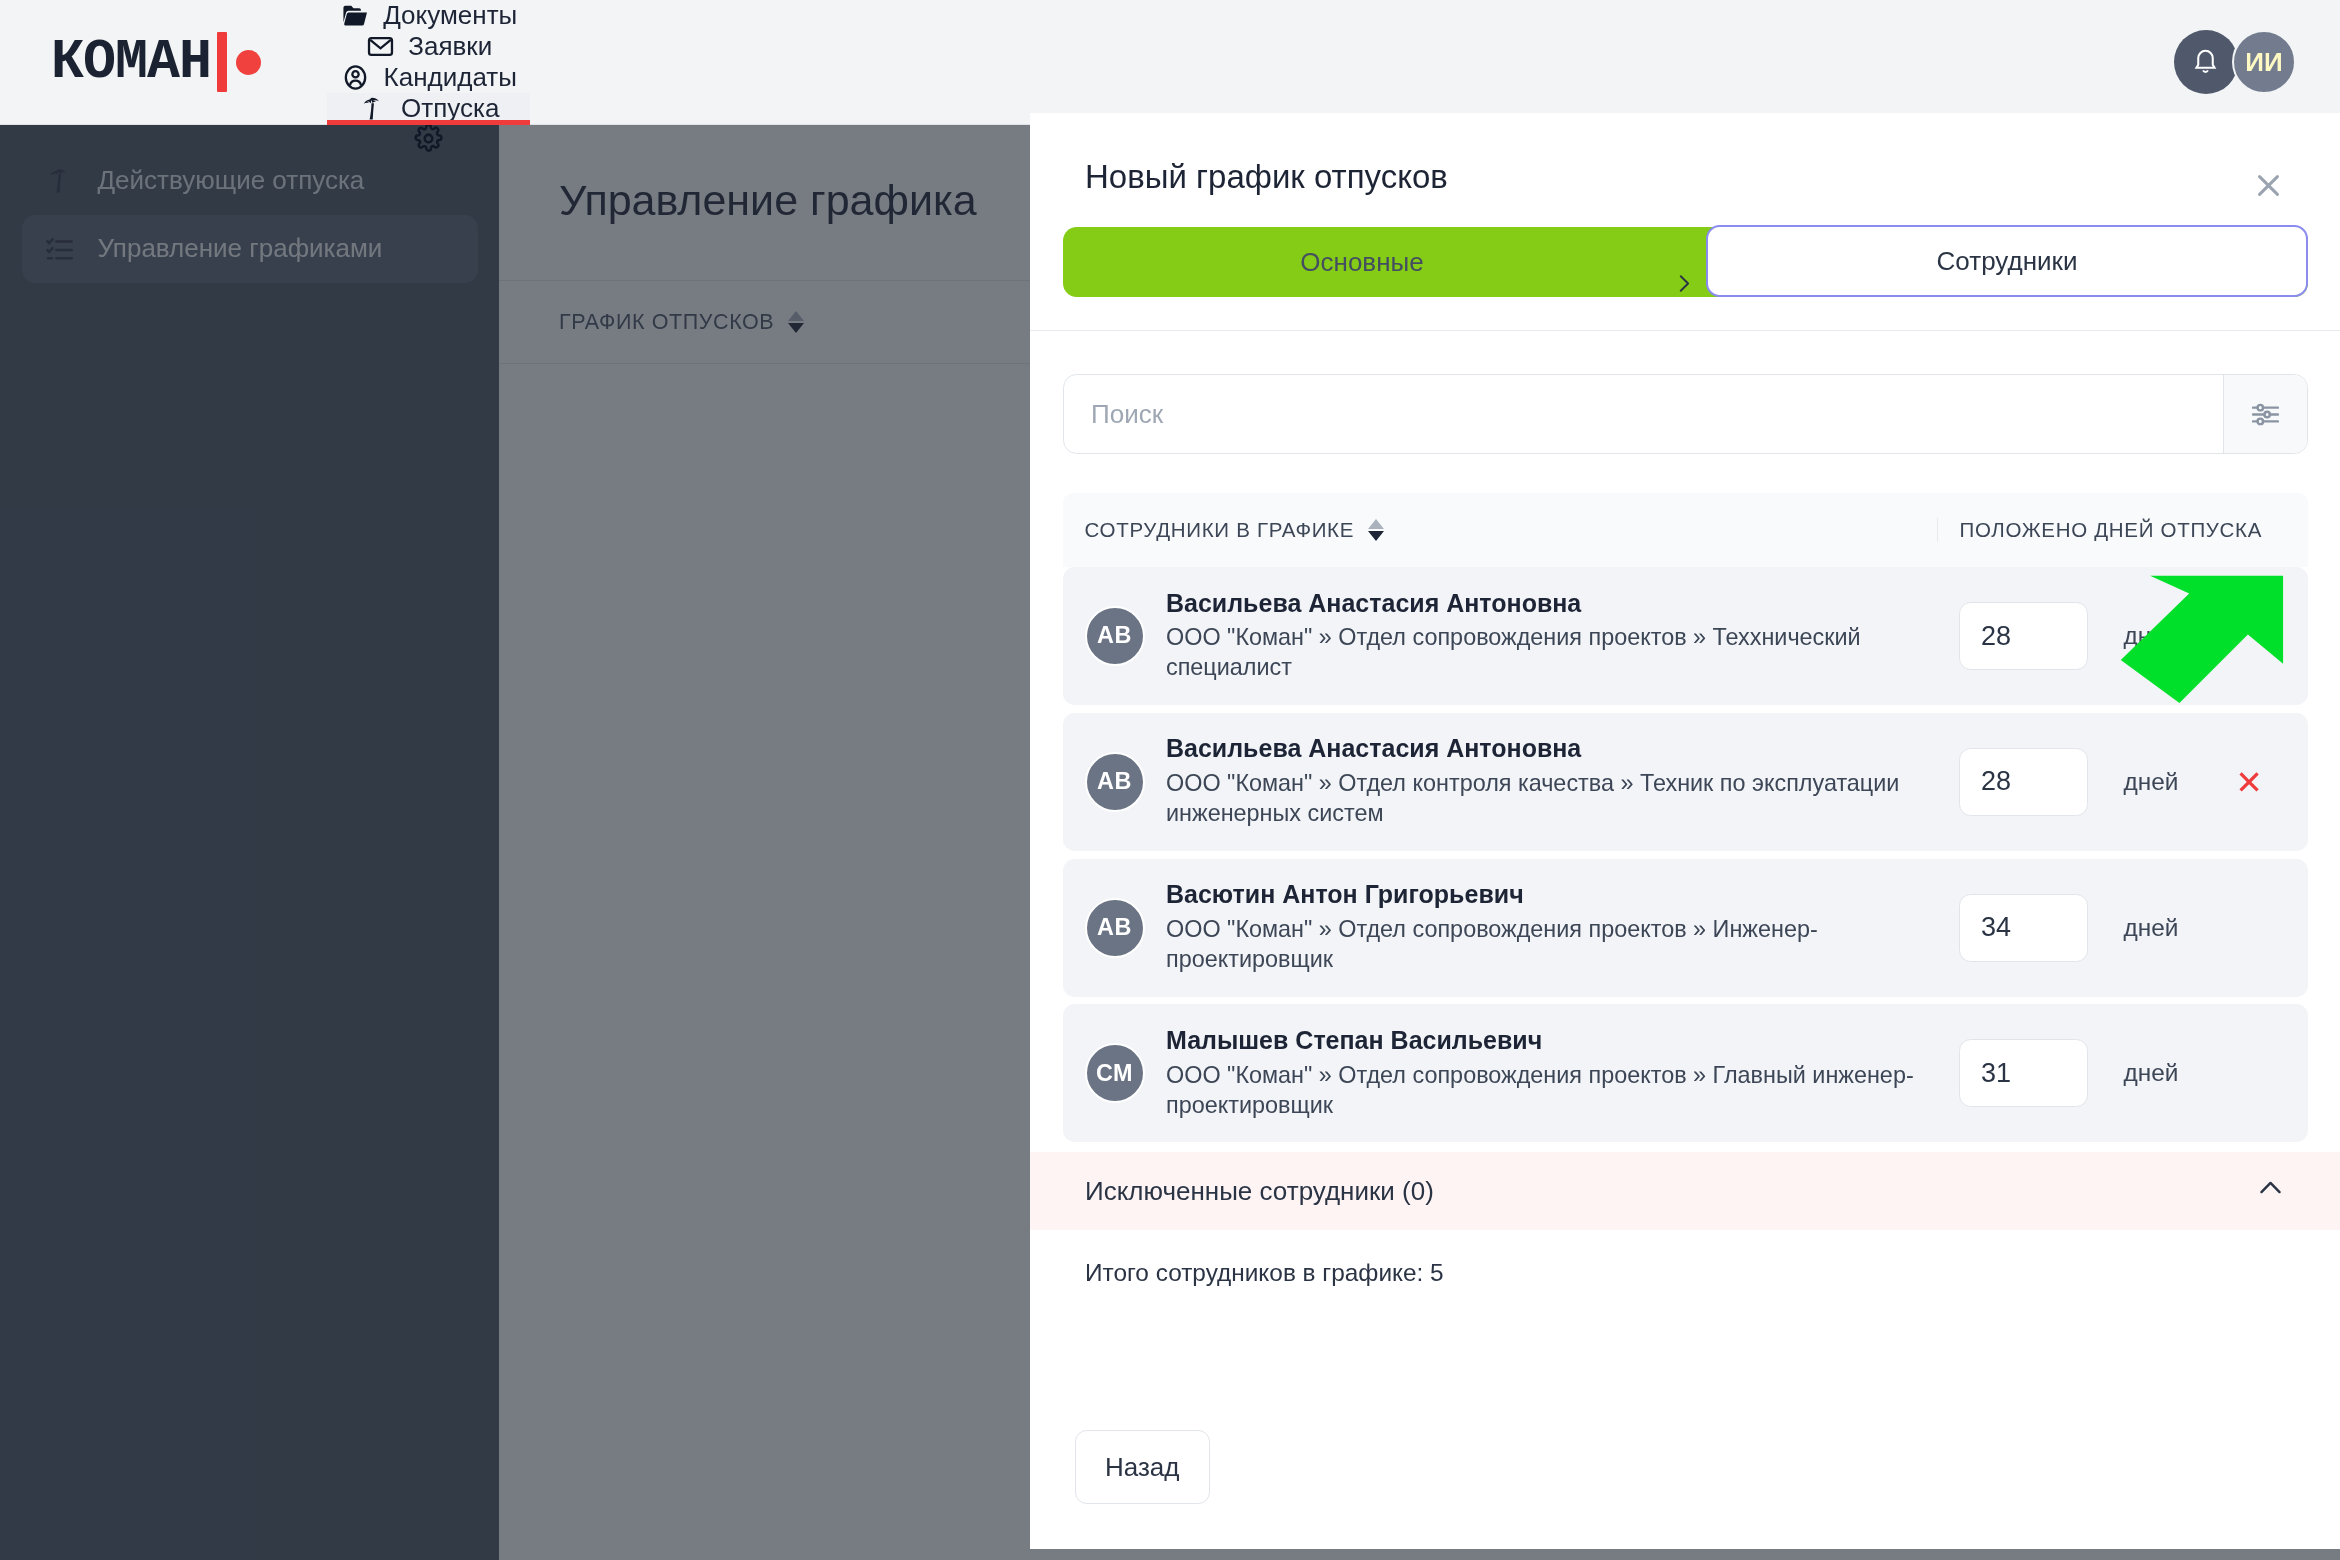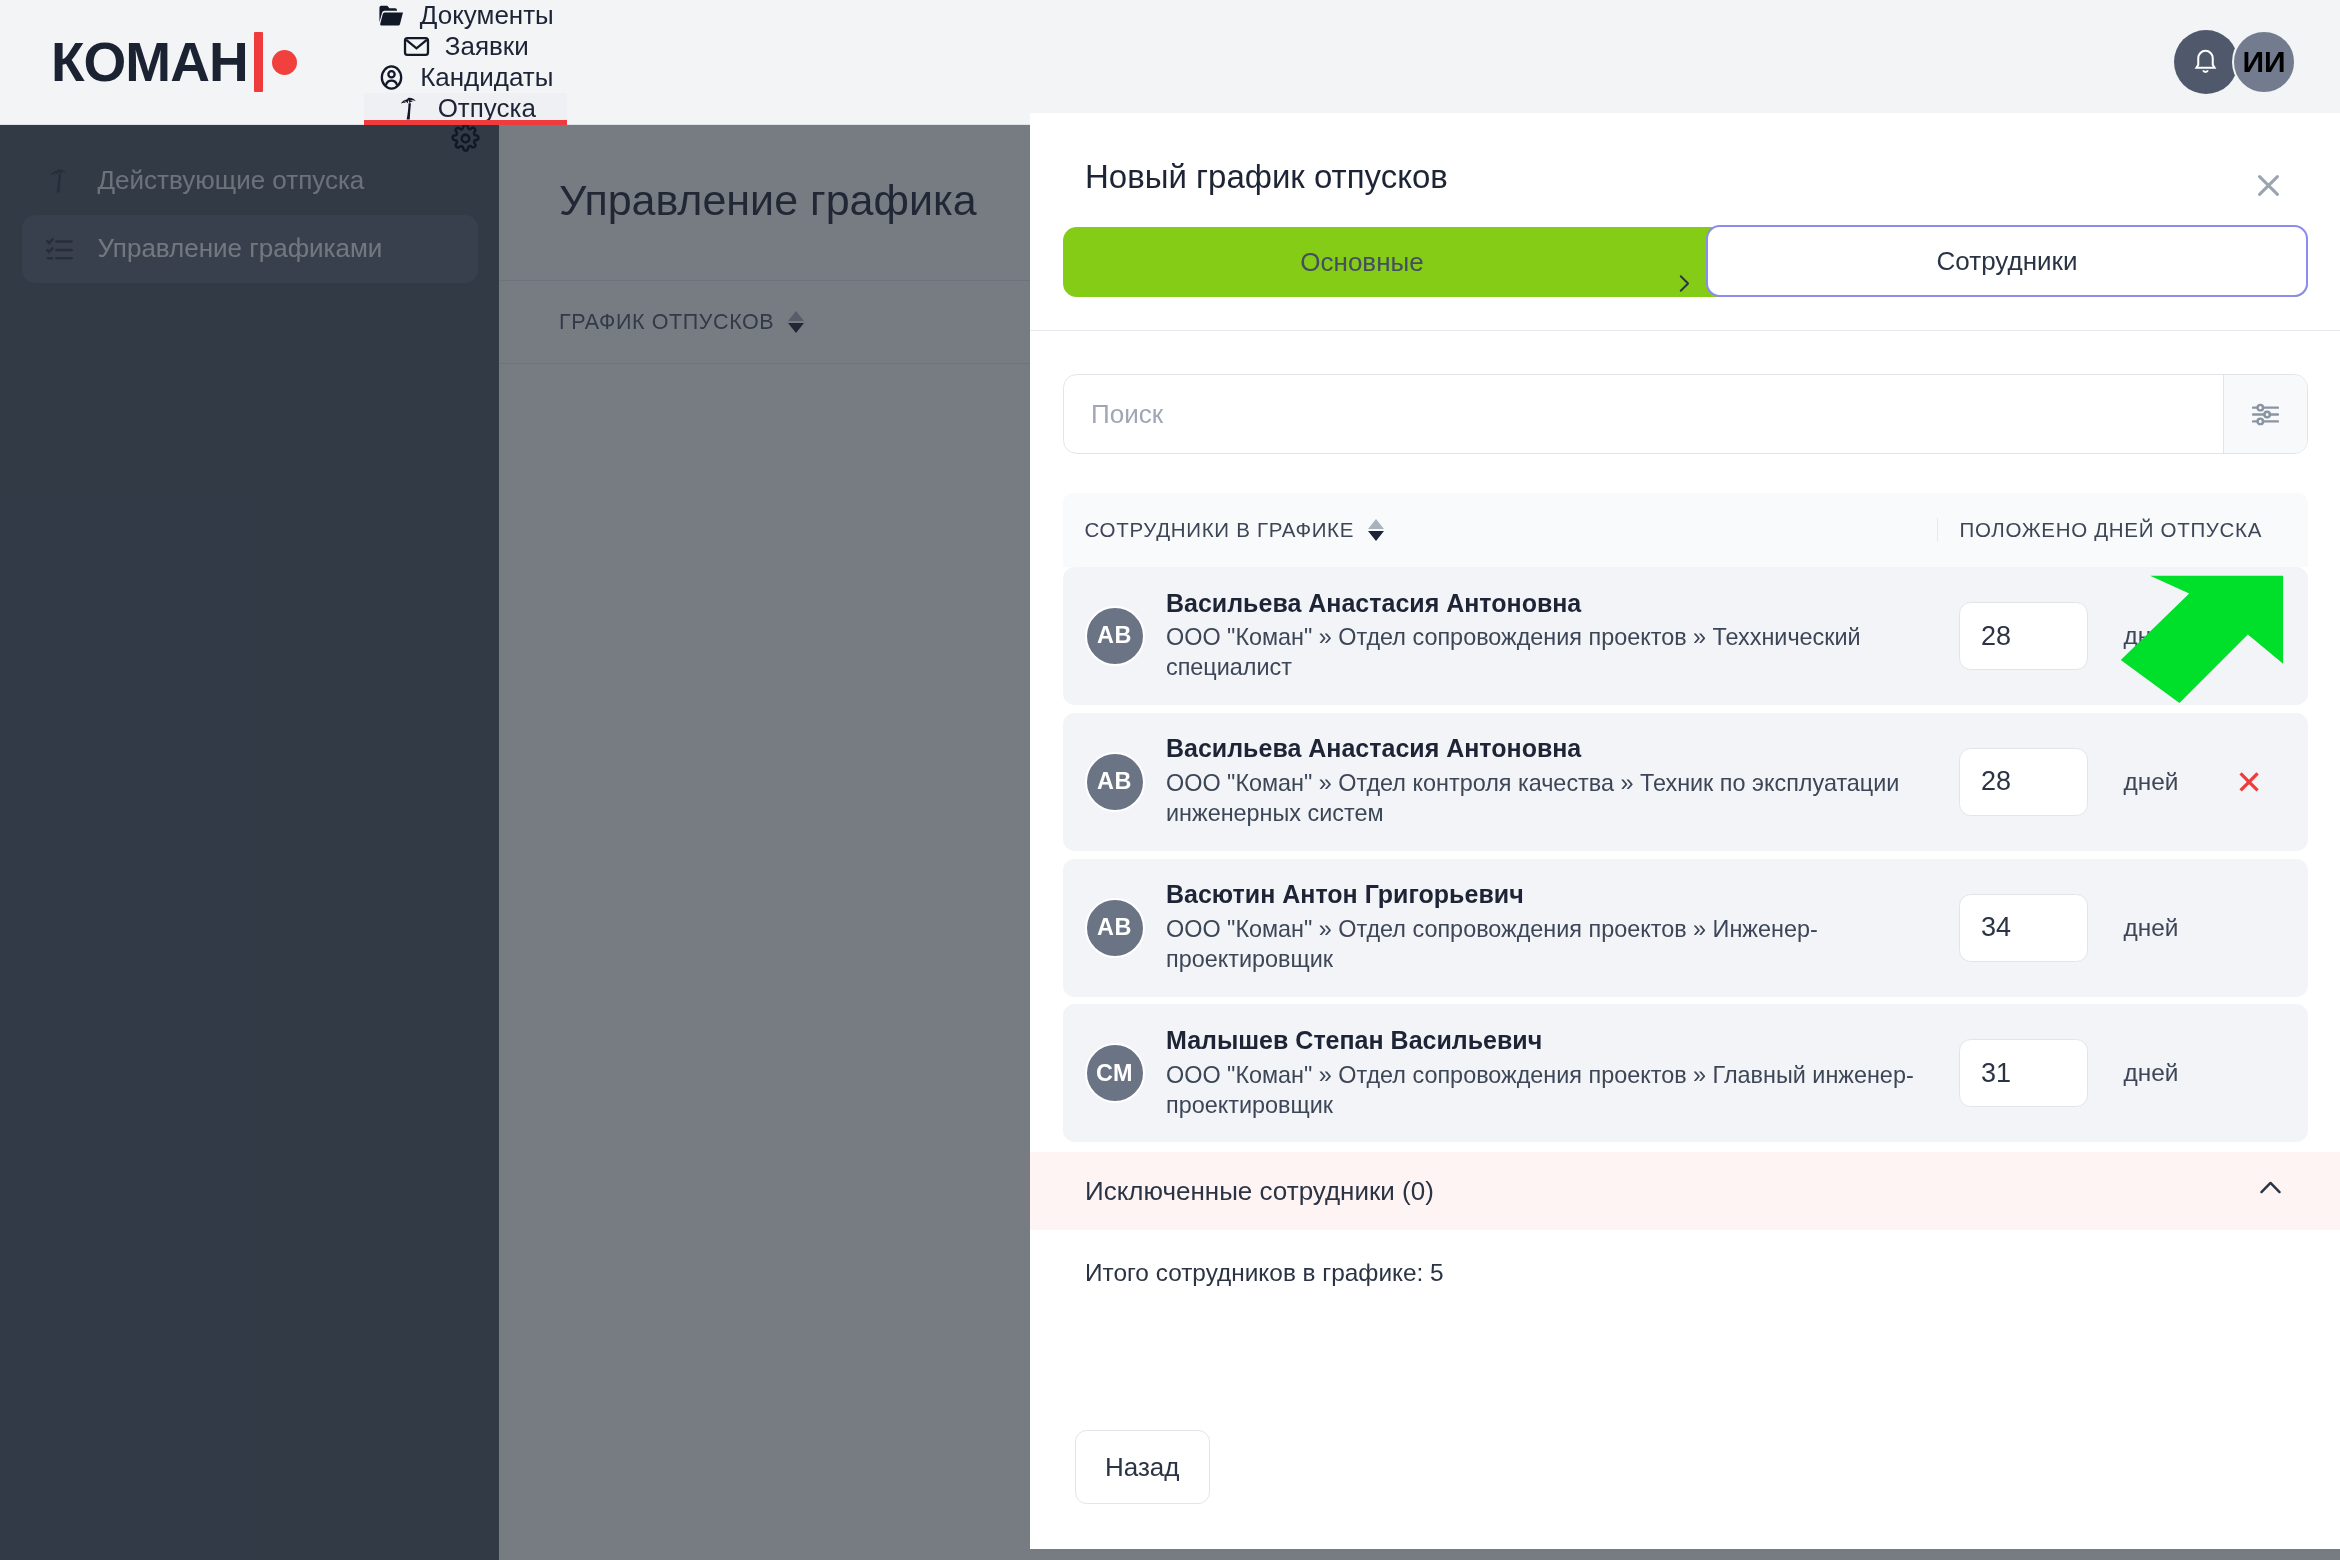--- a/index.html
+++ b/index.html
@@ -15,20 +15,21 @@
   .topbar {
     position: absolute; top: 0; left: 0; width: 2341px; height: 125px;
     background: #f2f4f6;
     border-bottom: 1px solid #dfe3e8;
     display: flex; align-items: stretch;
     z-index: 5;
   }
   .logo-wrap {
     display: flex; align-items: center; padding: 0 0 0 51px;
     height: 100%;
+    font-family: Liberation Mono, monospace;
   }
   .logo-text {
     font-size: 55px; font-weight: 700; letter-spacing: -1px;
     color: #1b2232; line-height: 1;
   }
   .logo-bar {
     width: 9.8px; height: 60px; background: #ef3b3b; margin-left: 5.9px; border-radius: 1px;
   }
   .logo-dot {
     width: 25px; height: 25px; border-radius: 50%; background: #f0413f; margin-left: 8.8px;
@@ -55,21 +56,21 @@
   .topbar-right {
     margin-left: auto; display: flex; align-items: center; gap: 0px; padding-right: 45px;
   }
   .round-btn {
     width: 64px; height: 64px; border-radius: 50%;
     display: flex; align-items: center; justify-content: center;
     cursor: pointer;
   }
   .bell-btn { background: #4f596b; }
   .avatar-btn {
-    background: #727c8e; color: #000000; font-size: 30px; font-weight: 700;
+    background: #727c8e; color: #fef9c3; font-size: 26px; font-weight: 700;
     margin-left: -5.9px; border: 2.9px solid #f2f4f6;
   }
 
   
   .sidebar {
     position: absolute; top: 125px; left: 0; width: 499px; height: 1436px;
     background: #4b5563;
     padding: 21.5px 21.5px 0 21.5px;
   }
   .side-item {

